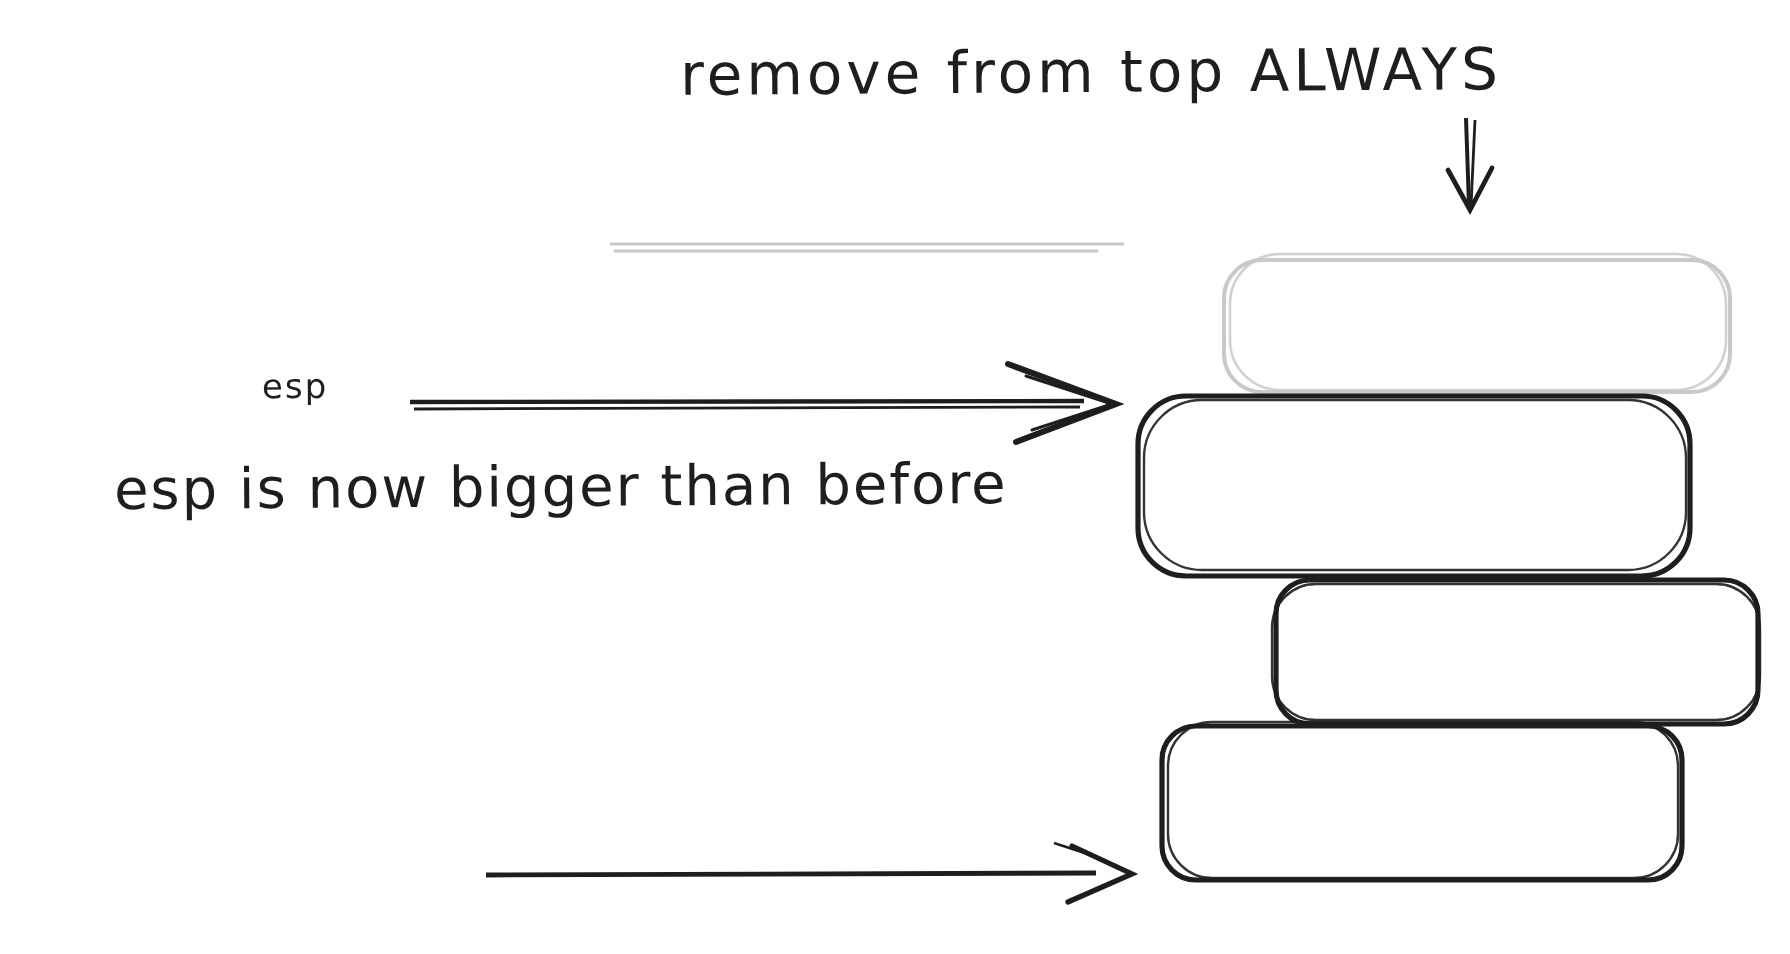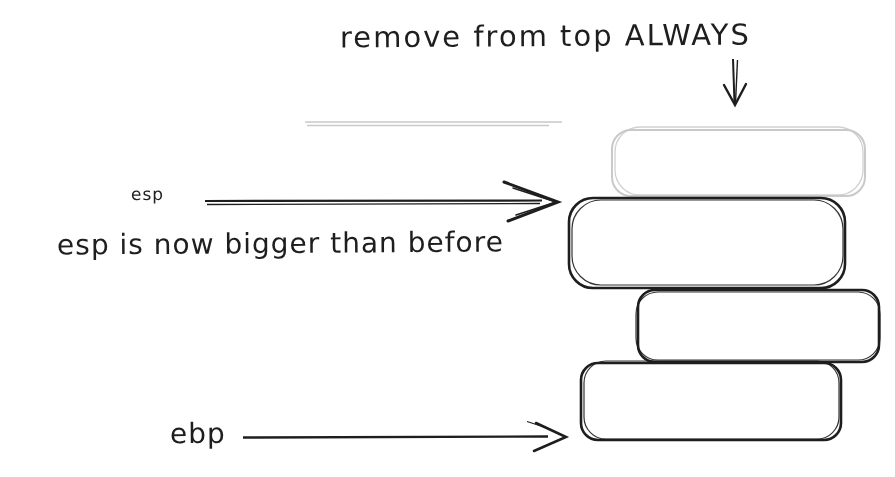--- a/index.html
+++ b/index.html
@@ -105,15 +105,14 @@
       <line x1="527" y1="421.5" x2="547" y2="428" stroke-width="1.2" fill="none" stroke="#1e1e1e"></line>
     </g>
   </svg>
 
   <div class="hand-text title-text">remove from top ALWAYS</div>
 
   <div class="hand-text esp-text">esp</div>
 
   <div class="hand-text esp-note-text">esp is now bigger than before</div>
 
-  <div class="hand-text ebp-text">ebp</div>
 
 </div>
 
 </body></html>

